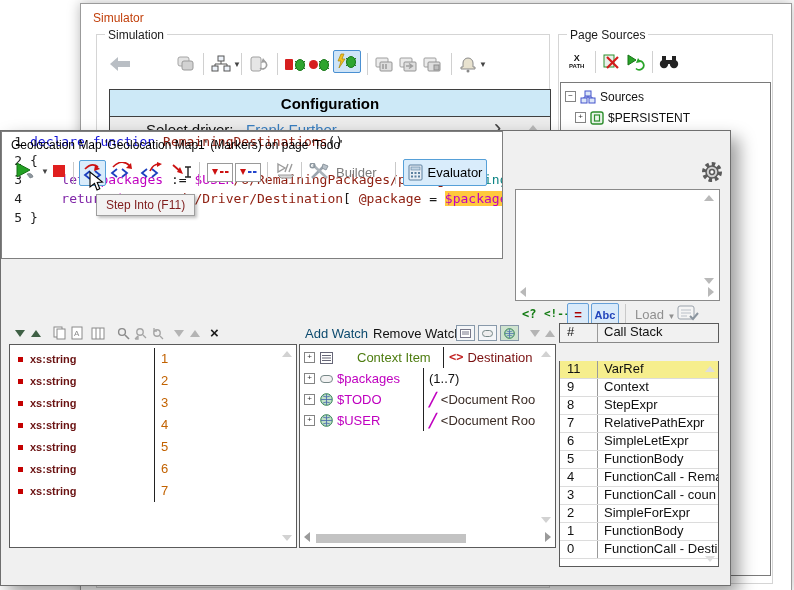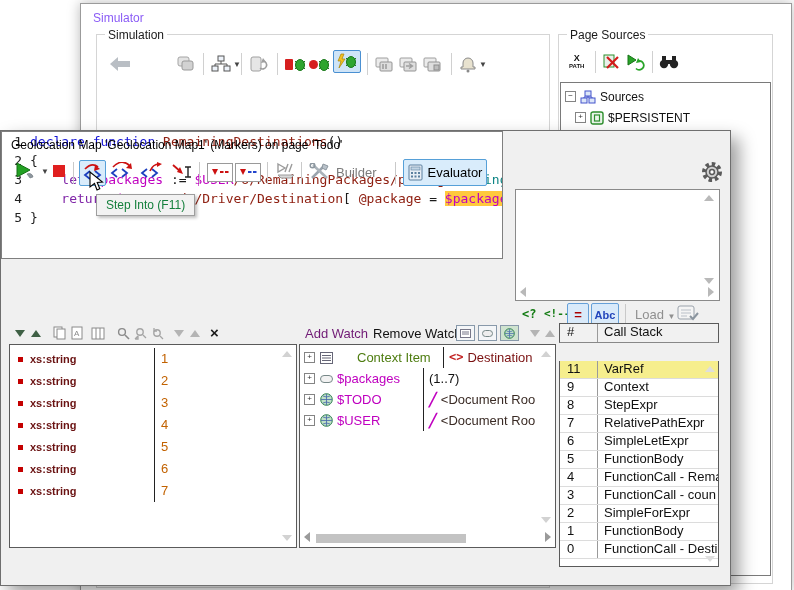--- a/index.html
+++ b/index.html
@@ -1,20 +1,20 @@
 <!DOCTYPE html>
 <html><head>
 <meta charset="utf-8">
 <style>
   html,body{margin:0;padding:0;background:#fff;font-family:"Liberation Sans",sans-serif;}
   #stage{position:relative;width:794px;height:590px;overflow:hidden;background:#fff;}
   .abs{position:absolute;}
   
   #bwin{left:80px;top:3px;width:710px;height:587px;background:#fff;border:1px solid #9b9b9b;box-shadow:0 0 12px rgba(0,0,0,.28);}
-  #bwin-title{left:12px;top:7px;font-size:12px;color:#8b5cf6;}
+  #bwin-title{left:12px;top:7px;font-size:12px;color:#c2410c;}
   .groupbox{border:1px solid #d5d5d5;}
   .grouplabel{font-size:12px;color:#1a1a1a;background:#fff;padding:0 3px;}
   
   .ticon{position:absolute;height:24px;display:flex;align-items:center;}
   .vsep{position:absolute;width:1px;height:22px;background:#d0d0d0;}
   .caret{font-size:8px;color:#444;margin-left:2px;}
   .selbox{border:1px solid #4a90d2;background:#cfe4f7;border-radius:2px;}
   
   #cfg-table{left:28px;top:85px;width:440px;border:1px solid #3f3f3f;background:#ececec;}
   #cfg-header{height:26px;background:#cde9f7;border-bottom:1px solid #3f3f3f;display:flex;align-items:center;justify-content:center;font-size:15px;font-weight:bold;color:#000;}
@@ -31,21 +31,21 @@
   .bluebox{border:1px solid #56a0d8;background:#d9ecfb;border-radius:2px;}
   #builder-btn{color:#7c7c7c;font-size:13px;gap:5px;}
   #evaluator-btn{color:#000;font-size:13px;gap:5px;}
   
   #codebox{left:8px;top:58px;width:500px;height:126px;background:#fff;border:1px solid #7f7f7f;font-family:"DejaVu Sans Mono",monospace;font-size:13px;overflow:hidden;}
   .code-line{height:19px;line-height:19px;white-space:pre;display:flex;}
   .lineno{width:16px;text-align:right;margin:0 8px 0 4px;color:#222;flex:none;}
   .kwb{color:#1414d6}.kwp{color:#8026a8}.var{color:#bf00bf}.path{color:#8f2012}.fn{color:#0e8585}.pl{color:#1b1b1b}
   .hl{background:#ffc93e}
   
-  #tooltip{left:95px;top:63px;height:20px;line-height:20px;padding:0 9px;background:#f2f2f2;border:1px solid #9e9e9e;font-size:12px;color:#15803d;box-shadow:2px 2px 3px rgba(0,0,0,.25);z-index:55;white-space:nowrap;}
+  #tooltip{left:95px;top:63px;height:20px;line-height:20px;padding:0 9px;background:#f2f2f2;border:1px solid #9e9e9e;font-size:12px;color:#7f1d1d;box-shadow:2px 2px 3px rgba(0,0,0,.25);z-index:55;white-space:nowrap;}
   #cursor{left:88px;top:40px;z-index:60;}
   
   #resultpane{left:514px;top:58px;width:203px;height:110px;background:#fff;border:1px solid #8a8a8a;}
   .sarrow{width:0;height:0;position:absolute;}
   .up{border-left:5px solid transparent;border-right:5px solid transparent;border-bottom:6px solid #b9b9b9;}
   .down{border-left:5px solid transparent;border-right:5px solid transparent;border-top:6px solid #b9b9b9;}
   .left{border-top:5px solid transparent;border-bottom:5px solid transparent;border-right:6px solid #b9b9b9;}
   .right{border-top:5px solid transparent;border-bottom:5px solid transparent;border-left:6px solid #b9b9b9;}
   .minibox{position:absolute;top:172px;height:21px;border:1px solid #66a0d8;background:#d9eafa;border-radius:2px;display:flex;align-items:center;justify-content:center;}
   
@@ -157,20 +157,29 @@
     </span>
     <span class="vsep" style="left:370px;top:49px;"></span>
     <span class="ticon" style="left:378px;top:48px;">
       <svg width="18" height="17" viewBox="0 0 18 17">
           <path d="M9 2 a5 5 0 0 1 5 5 v4 h2 v2 H2 v-2 h2 V7 a5 5 0 0 1 5-5z" fill="#e8e2cf" stroke="#8a8a8a"></path>
           <circle cx="9" cy="15" r="1.5" fill="#8a8a8a"></circle>
         </svg>
       <span class="caret">▼</span>
     </span>
 
+    <div id="cfg-table" class="abs">
+      <div id="cfg-header">Configuration</div>
+      <div id="cfg-row">
+        <span class="abs" style="left:36px;top:4px;color:#111;">Select driver:</span>
+        <span class="abs" style="left:136px;top:4px;color:#3a7fc1;">Frank Further</span>
+        <span class="abs" style="left:384px;top:-2px;font-size:22px;color:#444;">›</span>
+        <span class="sarrow up" style="left:418px;top:8px;"></span>
+      </div>
+    </div>
 
     <div class="abs groupbox" style="left:477px;top:30px;width:213px;height:548px;"></div>
     <div class="abs grouplabel" style="left:486px;top:24px;">Page Sources</div>
     <span class="ticon" style="left:488px;top:46px;">
       <span style="font-weight:bold;font-size:9px;line-height:7px;text-align:center;color:#111;">X<br><span style="font-size:6px;letter-spacing:0;">PATH</span></span>
     </span>
     <span class="vsep" style="left:514px;top:47px;"></span>
     <span class="ticon" style="left:521px;top:46px;">
       <svg width="18" height="18" viewBox="0 0 18 18">
           <rect x="2" y="2" width="10" height="12" fill="#eaf0ea" stroke="#2d8f2d"></rect>
@@ -433,21 +442,21 @@
           <div class="result-row">
             <span class="bullet"></span>
             <span class="rtype">xs:string</span>
             <span class="rval">7</span>
           </div>
         </div>
       <span class="sarrow up" style="right:4px;top:6px;border-bottom-color:#d2d2d2;"></span>
       <span class="sarrow down" style="right:4px;bottom:6px;border-top-color:#d2d2d2;"></span>
     </div>
 
-    <span class="abs" style="left:304px;top:195px;font-size:13px;color:#701a75;">Add Watch</span>
+    <span class="abs" style="left:304px;top:195px;font-size:13px;color:#0c4a6e;">Add Watch</span>
     <span class="abs" style="left:372px;top:195px;font-size:13px;color:#111;">Remove Watch</span>
     <span class="ltool" style="left:455px;">
       <span class="wboxicon">
           <svg width="11" height="9" viewBox="0 0 11 9">
             <rect x="0.5" y="0.5" width="10" height="8" fill="#fff" stroke="#778"></rect>
             <path d="M2 3 h7 M2 5 h7" stroke="#778"></path>
           </svg>
         </span>
       <span class="wboxicon">
           <svg width="11" height="7" viewBox="0 0 11 7">

